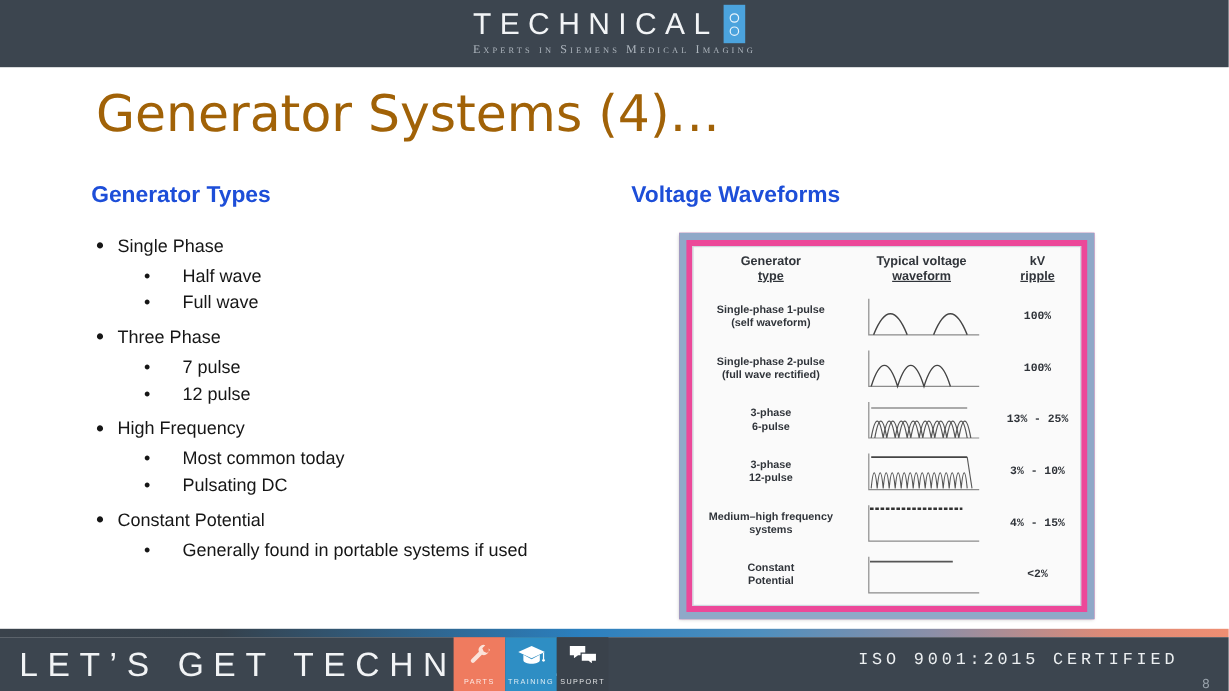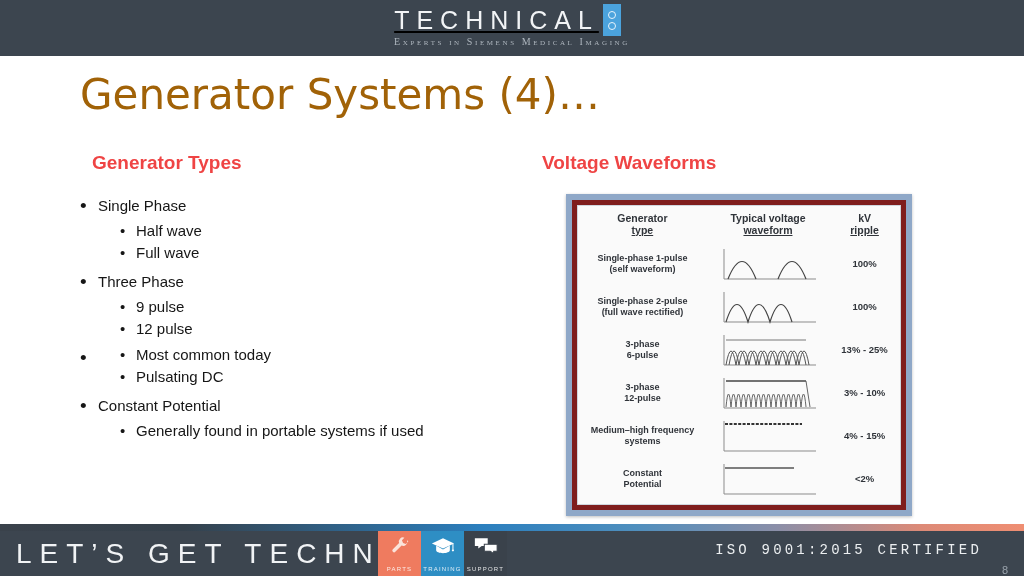--- a/index.html
+++ b/index.html
@@ -9,21 +9,21 @@
   }
   .slide{position:relative;width:1024px;height:576px;background:#fff;}
 
   
   .header{
     position:absolute;left:0;top:0;width:1024px;height:56px;
     background:#3c454f;
   }
   .brand{
     position:absolute;left:0;top:4px;width:1024px;height:32px;
-    display:flex;align-items:center;justify-content:center;gap:0px;text-decoration:underline;
+    display:flex;align-items:center;justify-content:center;gap:0px;
   }
   .brand-word{
     color:#f2f4f6;font-size:25px;letter-spacing:7px;font-weight:400;
     font-family:"Liberation Sans", sans-serif;line-height:32px;
   }
   .brand-logo{
     width:18px;height:32px;background:#4ba3dd;margin:0 9px 0 4px;
     display:flex;flex-direction:column;align-items:center;justify-content:center;gap:3px;
   }
   .brand-logo .dot{
@@ -38,40 +38,40 @@
   
   .page-title{
     position:absolute;left:80px;top:70px;
     font-size:42px;color:#a16207;font-weight:400;letter-spacing:0px;
     font-family:"DejaVu Sans", sans-serif;
   }
 
   
   .col-left{position:absolute;left:76px;top:152px;width:450px;}
   .sec-head{
-    color:#ef4444;font-size:19px;font-weight:bold;margin:0 0 18px 16px;
+    color:#1d4ed8;font-size:19px;font-weight:bold;margin:0 0 18px 0;
   }
   ul.lvl1{list-style:none;margin:0;padding:0;}
   ul.lvl1 > li{position:relative;padding-left:22px;margin-bottom:1px;}
   ul.lvl1 > li > .t1{font-size:15px;color:#161616;line-height:27px;}
   ul.lvl1 > li > .b1{
     position:absolute;left:4px;top:0px;font-size:19px;color:#161616;line-height:27px;
   }
   ul.lvl2{list-style:none;margin:1px 0 4px 0;padding:0;}
   ul.lvl2 > li{position:relative;padding-left:38px;}
-  ul.lvl2 > li > .t2{font-size:15px;color:#161616;line-height:22px;display:block;}
+  ul.lvl2 > li > .t2{font-size:15px;color:#161616;line-height:22px;display:block;margin-left:16px;}
   ul.lvl2 > li > .b2{
     position:absolute;left:22px;top:0;font-size:15px;color:#161616;line-height:22px;
   }
 
   
   .col-right{position:absolute;left:526px;top:152px;width:420px;}
   .fig-frame{
     position:absolute;left:40px;top:42px;width:346px;height:322px;
-    background:#7f1d1d;
+    background:#ec4899;
     border:6px solid #8fa8c8;
     box-sizing:border-box;
     box-shadow:0 1px 3px rgba(0,0,0,.25);
   }
   .fig-inner{
     position:absolute;inset:5px;background:#fafafa;border:1px solid #cfd6de;
     box-sizing:border-box;overflow:hidden;
   }
   table.wf{
     width:100%;border-collapse:collapse;table-layout:fixed;
@@ -79,21 +79,21 @@
   table.wf td,table.wf th{
     padding:0;vertical-align:middle;text-align:center;
     font-family:"Liberation Sans", sans-serif;color:#30343a;
   }
   table.wf th{height:36px;font-size:10.5px;font-weight:600;line-height:12px;}
   table.wf th .u{text-decoration:underline;}
   .c-type{width:40%;}
   .c-wave{width:38%;}
   .c-rip{width:22%;}
   table.wf td.type{font-size:9px;line-height:11px;font-weight:700;}
-  table.wf td.rip{font-size:9.5px;font-weight:600;}
+  table.wf td.rip{font-size:9.5px;font-weight:600;font-family:Liberation Mono, monospace;}
   table.wf td.wave{padding:1px 2px;}
   table.wf td.wave svg{display:block;margin:0 auto;}
   .row{height:43px;}
 
   
   .accent{
     position:absolute;left:0;top:524px;width:1024px;height:7px;
     background:linear-gradient(90deg,#3a424b 0%,#35414c 18%,#2b7fbe 47%,#4f8fbe 62%,#8c8fa8 76%,#dd8a77 90%,#ef8e72 100%);
   }
   .footer{
@@ -164,31 +164,32 @@
           </li>
         </ul>
       </li>
 
       <li>
         <span class="b1">•</span>
         <span class="t1">Three Phase</span>
         <ul class="lvl2">
           <li>
             <span class="b2">•</span>
-            <span class="t2">9 pulse</span>
+            <span class="t2">7 pulse</span>
           </li>
           <li>
             <span class="b2">•</span>
             <span class="t2">12 pulse</span>
           </li>
         </ul>
       </li>
 
       <li>
         <span class="b1">•</span>
+        <span class="t1">High Frequency</span>
         <ul class="lvl2">
           <li>
             <span class="b2">•</span>
             <span class="t2">Most common today</span>
           </li>
           <li>
             <span class="b2">•</span>
             <span class="t2">Pulsating DC</span>
           </li>
         </ul>

